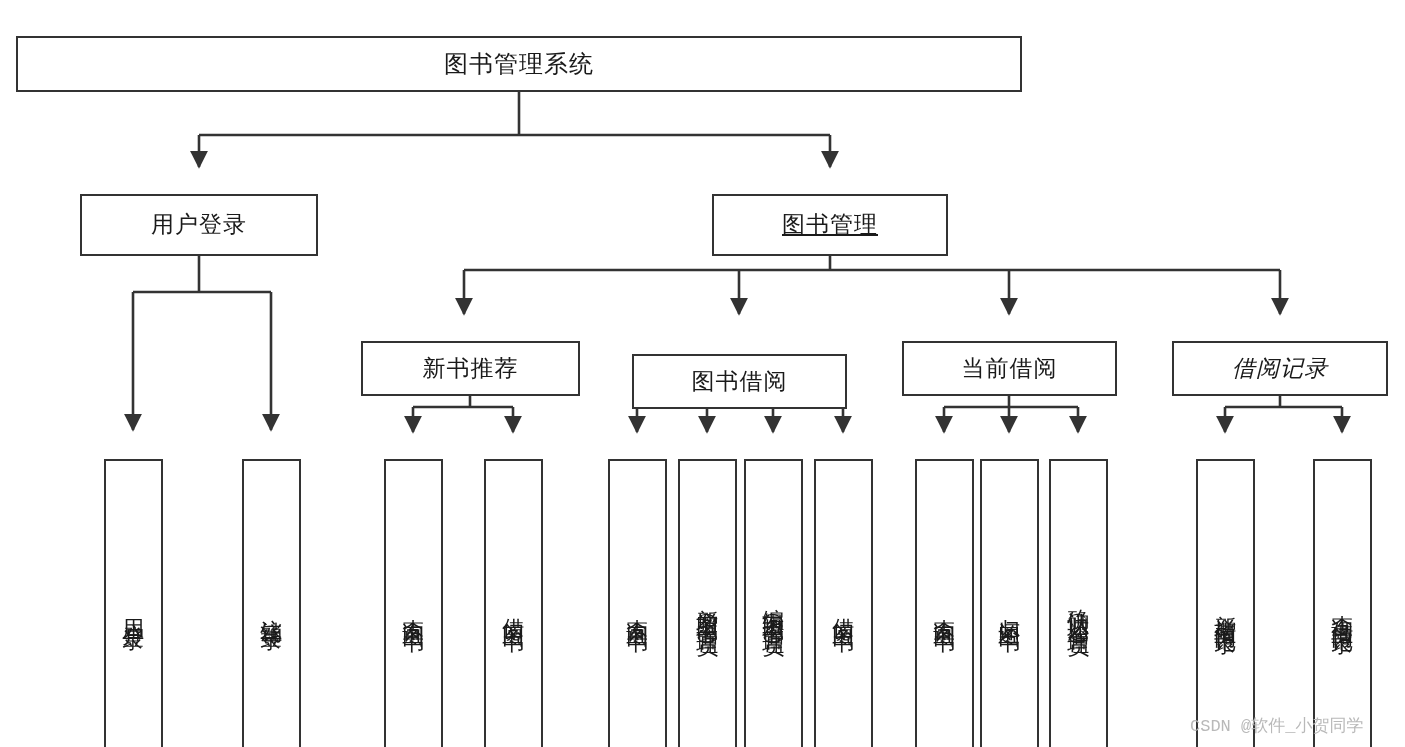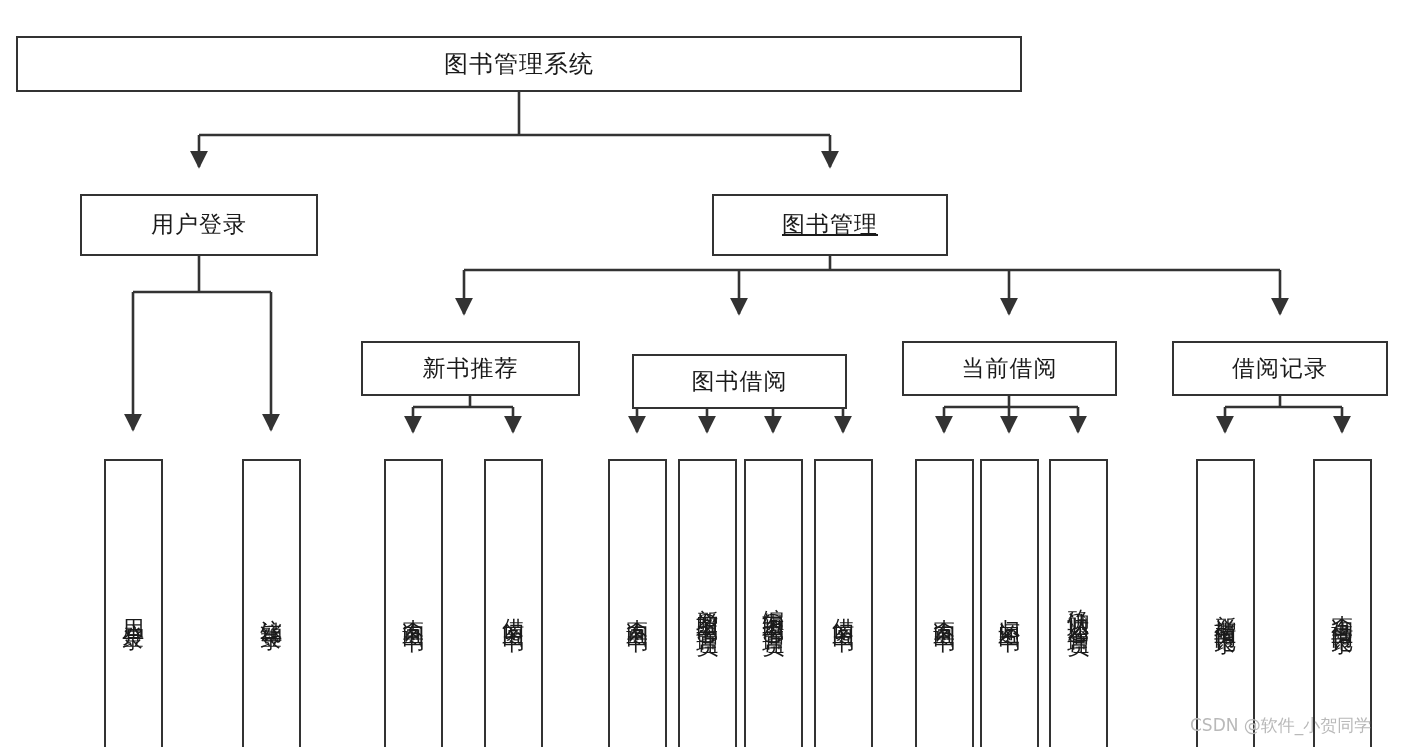--- a/index.html
+++ b/index.html
@@ -62,20 +62,21 @@
   }
   #watermark {
     position: absolute;
     left: 1190px;
     top: 714px;
     font-size: 17px;
     color: #b9b9b9;
     white-space: nowrap;
     user-select: none;
     pointer-events: none;
+    font-family: Liberation Mono, monospace;
   }
 </style>
 </head>
 <body>
 
 <div id="diagram-root">
 
   <svg id="diagram-svg" viewBox="0 0 1405 747" xmlns="http://www.w3.org/2000/svg">
     <defs>
       <marker id="arrow" viewBox="0 0 10 10" refX="9" refY="5" markerWidth="7" markerHeight="7" orient="auto-start-reverse">
@@ -132,21 +133,21 @@
   <div class="node horiz" style="left:80px; top:170px; width:238px; height:62px;">用户登录</div>
 
   <div class="node horiz" style="left:712px; top:170px; width:236px; height:62px;text-decoration:underline;">图书管理</div>
 
   <div class="node horiz" style="left:361px; top:317px; width:219px; height:55px;">新书推荐</div>
 
   <div class="node horiz" style="left:632px; top:330px; width:215px; height:55px;">图书借阅</div>
 
   <div class="node horiz" style="left:902px; top:317px; width:215px; height:55px;">当前借阅</div>
 
-  <div class="node horiz" style="left:1172px; top:317px; width:216px; height:55px;">借阅记录</div>
+  <div class="node horiz" style="left:1172px; top:317px; width:216px; height:55px;font-style:italic;">借阅记录</div>
 
   <div class="node vert" style="left:104px; top:435px; width:59px; height:300px;">
     <span class="vlabel">用户登录</span>
   </div>
 
   <div class="node vert" style="left:242px; top:435px; width:59px; height:300px;">
     <span class="vlabel">注销登录</span>
   </div>
 
   <div class="node vert" style="left:384px; top:435px; width:59px; height:300px;">

